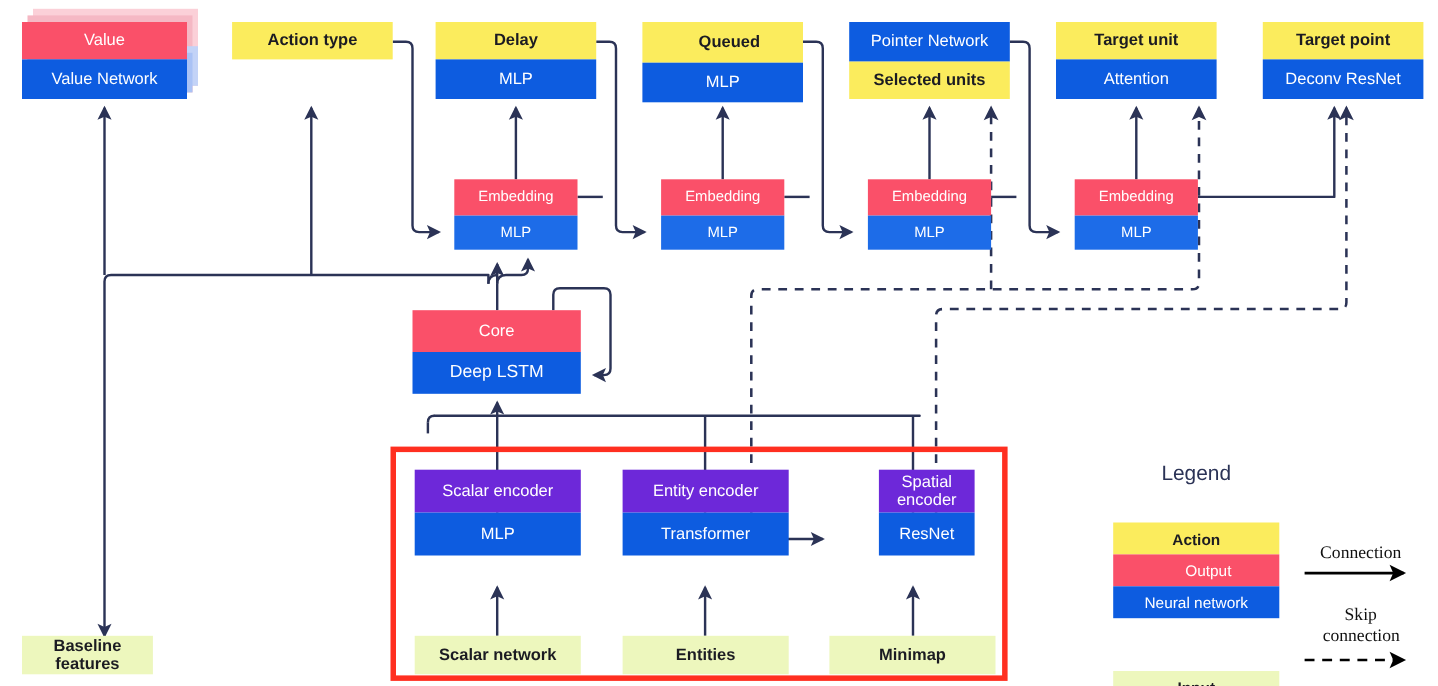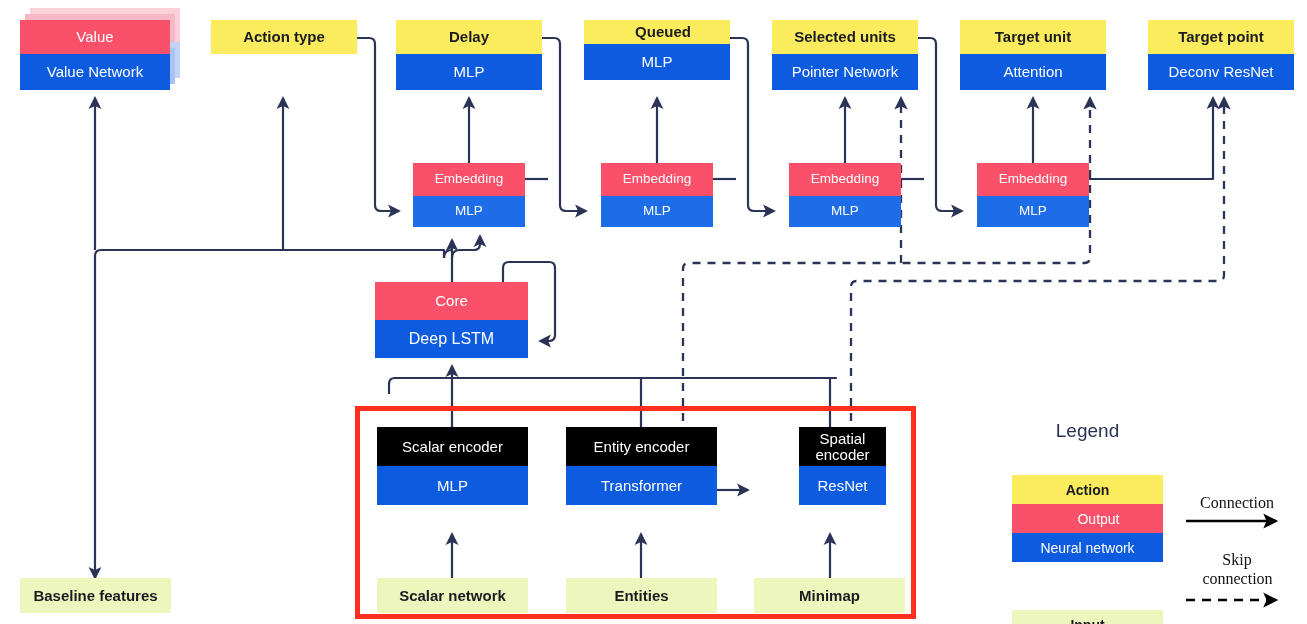--- a/index.html
+++ b/index.html
@@ -9,21 +9,21 @@
   svg.layer{position:absolute;left:0;top:0;width:1307px;height:624px;overflow:visible;}
   .node{position:absolute;box-sizing:border-box;}
   .cell{display:flex;align-items:center;justify-content:center;
         box-sizing:border-box;width:100%;text-align:center;line-height:1.05;}
   .head-action{background:#fbec5d;color:#1b1b22;font-weight:700;font-size:15px;}
   .head-output{background:#fa5069;color:#ffffff;font-weight:400;font-size:15px;}
   .body-nn{background:#0d5ce0;color:#ffffff;font-weight:400;font-size:15px;}
   .input-box{background:#edf7bd;color:#1b1b22;font-weight:700;font-size:15px;}
   .emb-head{background:#fa5069;color:#ffffff;font-weight:400;font-size:13.5px;}
   .emb-body{background:#1d6ce8;color:#ffffff;font-weight:400;font-size:13.5px;}
-  .enc-head{background:#000000;color:#ffffff;font-weight:400;font-size:15px;}
+  .enc-head{background:#6d28d9;color:#ffffff;font-weight:400;font-size:15px;}
   .shadow1{position:absolute;background:#fbd0d8;}
   .shadow2{position:absolute;background:#f5b8c4;}
   .shadowb1{position:absolute;background:#c3d3f7;}
   .shadowb2{position:absolute;background:#aac2f5;}
   .redbox{position:absolute;border:5px solid #ff2f20;box-sizing:border-box;}
   .legend-title{position:absolute;color:#2b3356;font-size:19px;font-weight:400;}
   .legend-row{display:flex;align-items:center;justify-content:center;
               box-sizing:border-box;width:100%;font-size:14px;}
   .lg-action{background:#fbec5d;color:#1b1b22;font-weight:700;}
   .lg-output{background:#fa5069;color:#ffffff;}
@@ -123,27 +123,27 @@
   <div class="node" style="left:211px;top:20px;width:146px;height:50px;">
     <div class="cell head-action" style="height:34px;">Action type</div>
   </div>
 
   <div class="node" style="left:396px;top:20px;width:146px;height:70px;">
     <div class="cell head-action" style="height:34px;">Delay</div>
     <div class="cell body-nn" style="height:36px;">MLP</div>
   </div>
 
   <div class="node" style="left:584px;top:20px;width:146px;height:70px;">
-    <div class="cell head-action" style="height:24px;padding-left:12px;">Queued</div>
+    <div class="cell head-action" style="height:37px;padding-left:12px;">Queued</div>
     <div class="cell body-nn" style="height:36px;">MLP</div>
   </div>
 
   <div class="node" style="left:772px;top:20px;width:146px;height:70px;">
+    <div class="cell body-nn" style="height:36px;">Pointer Network</div>
     <div class="cell head-action" style="height:34px;">Selected units</div>
-    <div class="cell body-nn" style="height:36px;">Pointer Network</div>
   </div>
 
   <div class="node" style="left:960px;top:20px;width:146px;height:70px;">
     <div class="cell head-action" style="height:34px;">Target unit</div>
     <div class="cell body-nn" style="height:36px;">Attention</div>
   </div>
 
   <div class="node" style="left:1148px;top:20px;width:146px;height:70px;">
     <div class="cell head-action" style="height:34px;">Target point</div>
     <div class="cell body-nn" style="height:36px;">Deconv ResNet</div>
@@ -179,21 +179,21 @@
   </div>
   <div class="node" style="left:566px;top:427px;width:151px;height:78px;">
     <div class="cell enc-head" style="height:39px;">Entity encoder</div>
     <div class="cell body-nn" style="height:39px;">Transformer</div>
   </div>
   <div class="node" style="left:754px;top:427px;width:132px;height:78px;padding-left:45px;">
     <div class="cell enc-head" style="height:39px;">Spatial encoder</div>
     <div class="cell body-nn" style="height:39px;">ResNet</div>
   </div>
 
-  <div class="node cell input-box" style="left:20px;top:578px;width:151px;height:35px;">Baseline features</div>
+  <div class="node cell input-box" style="left:20px;top:578px;width:119px;height:35px;">Baseline features</div>
   <div class="node cell input-box" style="left:377px;top:578px;width:151px;height:35px;">Scalar network</div>
   <div class="node cell input-box" style="left:566px;top:578px;width:151px;height:35px;">Entities</div>
   <div class="node cell input-box" style="left:754px;top:578px;width:151px;height:35px;">Minimap</div>
 
   <div class="legend-title" style="left:1012px;top:420px;width:151px;text-align:center;">Legend</div>
 
   <div class="node" style="left:1012px;top:475px;width:151px;height:117px;text-align:center;">
     <div class="legend-row lg-action" style="height:29px;">Action</div>
     <div class="legend-row lg-output" style="height:29px;padding-left:22px;">Output</div>
     <div class="legend-row lg-nn" style="height:29px;">Neural network</div>

